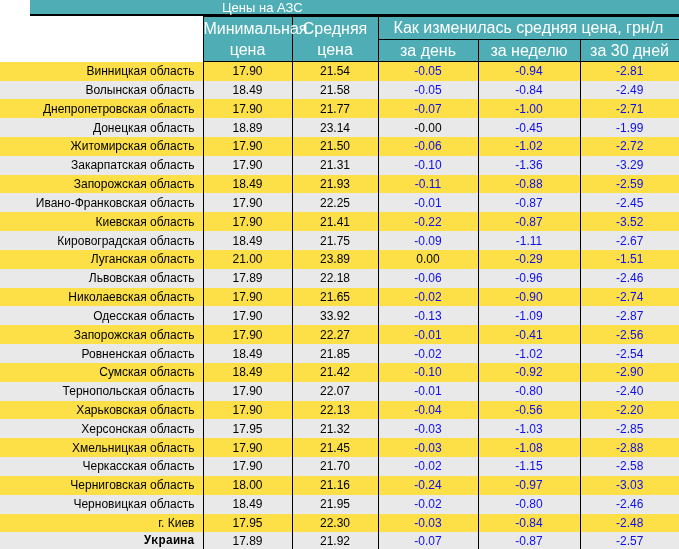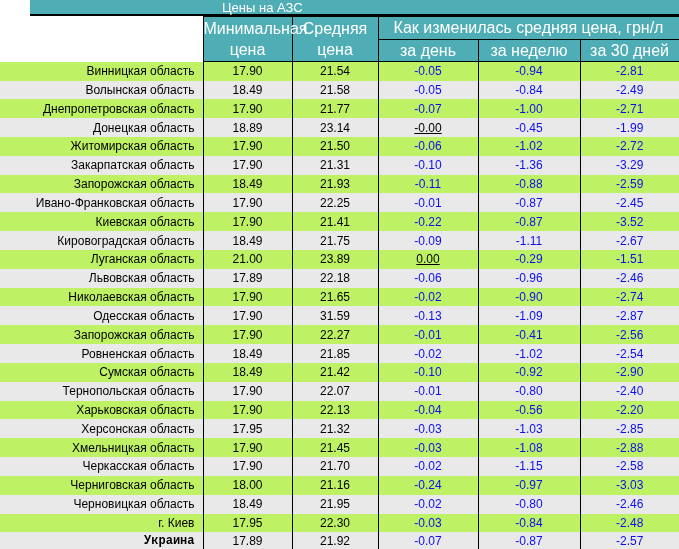--- a/index.html
+++ b/index.html
@@ -56,32 +56,32 @@
   thead tr.h-top{ height:18px; }
   thead tr.h-sub{ height:19px; }
   tbody td{
     font-size:12px;
     color:#000;
     padding:0;
     vertical-align:middle;
     white-space:nowrap;
     overflow:hidden;
   }
-  tbody tr{ height:18.84px; background:#bef264; }
+  tbody tr{ height:18.84px; background:#fde047; }
   tbody tr:nth-child(even){ background:var(--stripe); }
   td.region{
     text-align:right;
     padding-right:8px;
   }
   td.num{
     text-align:center;
     border-left:1px solid var(--border);
   }
   td.chg{ color:var(--blue); }
-  td.chg.zero{ color:#000;text-decoration:underline; }
+  td.chg.zero{ color:#000; }
   tr.total td.region{ font-weight:bold;font-family:Liberation Mono, monospace; }
 </style>
 </head>
 <body>
 
 <div class="title-bar">
   <span class="title-text">Цены на АЗС</span>
 </div>
 
 <table class="price-table">
@@ -207,21 +207,21 @@
     <td class="region">Николаевская область</td>
     <td class="num">17.90</td>
     <td class="num">21.65</td>
     <td class="num chg">-0.02</td>
     <td class="num chg">-0.90</td>
     <td class="num chg">-2.74</td>
   </tr>
       <tr>
     <td class="region">Одесская область</td>
     <td class="num">17.90</td>
-    <td class="num">31.59</td>
+    <td class="num">33.92</td>
     <td class="num chg">-0.13</td>
     <td class="num chg">-1.09</td>
     <td class="num chg">-2.87</td>
   </tr>
       <tr>
     <td class="region">Запорожская область</td>
     <td class="num">17.90</td>
     <td class="num">22.27</td>
     <td class="num chg">-0.01</td>
     <td class="num chg">-0.41</td>

